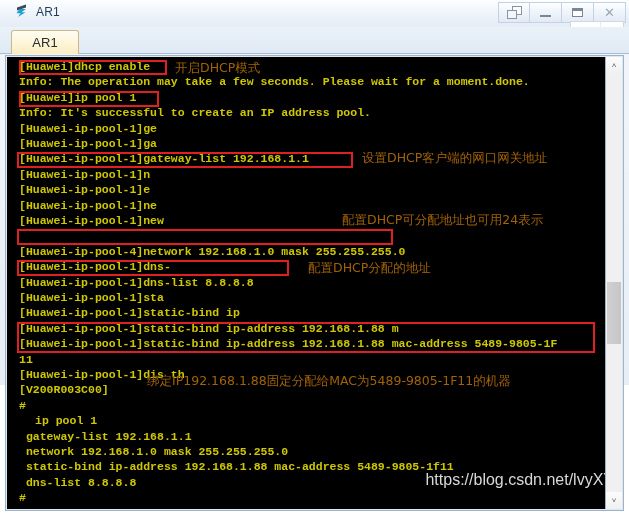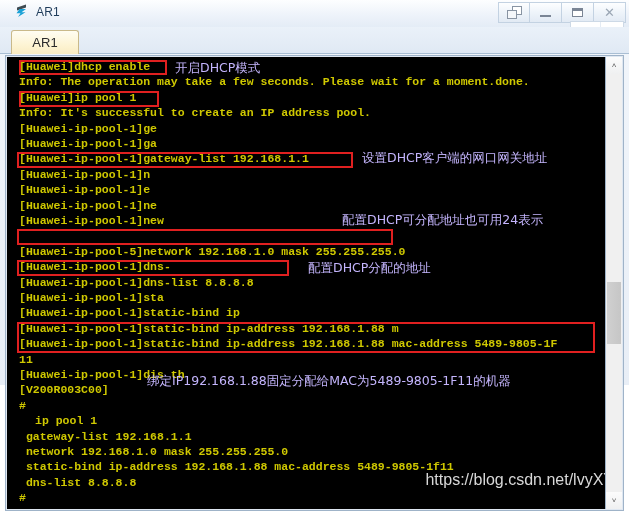--- a/index.html
+++ b/index.html
@@ -205,21 +205,21 @@
   
   .redbox {
     position: absolute;
     border: 2px solid #e02020;
     box-sizing: border-box;
     pointer-events: none;
   }
   
   .annot {
     position: absolute;
-    color: #c4b5fd;
+    color: #a16207;
     font-family: "DejaVu Sans", "Liberation Sans", sans-serif;
     font-size: 12.5px;
     white-space: nowrap;
   }
 
   
   .watermark {
     position: absolute;
     right: 8px; bottom: 20px;
     font-family: "Liberation Sans", sans-serif;
@@ -310,21 +310,21 @@
           <div class="line" style="top: 18.4px;">Info: The operation may take a few seconds. Please wait for a moment.done.</div>
           <div class="line" style="top: 33.8px;">[Huawei]ip pool 1</div>
           <div class="line" style="top: 49.2px;">Info: It's successful to create an IP address pool.</div>
           <div class="line" style="top: 64.6px;">[Huawei-ip-pool-1]ge</div>
           <div class="line" style="top: 80px;">[Huawei-ip-pool-1]ga</div>
           <div class="line" style="top: 95.4px;">[Huawei-ip-pool-1]gateway-list 192.168.1.1</div>
           <div class="line" style="top: 110.8px;">[Huawei-ip-pool-1]n</div>
           <div class="line" style="top: 126.2px;">[Huawei-ip-pool-1]e</div>
           <div class="line" style="top: 141.6px;">[Huawei-ip-pool-1]ne</div>
           <div class="line" style="top: 157px;">[Huawei-ip-pool-1]new</div>
-          <div class="line" style="top: 187.8px;">[Huawei-ip-pool-5]network 192.168.1.0 mask 255.255.255.0</div>
+          <div class="line" style="top: 187.8px;">[Huawei-ip-pool-4]network 192.168.1.0 mask 255.255.255.0</div>
           <div class="line" style="top: 203.2px;">[Huawei-ip-pool-1]dns-</div>
           <div class="line" style="top: 218.6px;">[Huawei-ip-pool-1]dns-list 8.8.8.8</div>
           <div class="line" style="top: 234px;">[Huawei-ip-pool-1]sta</div>
           <div class="line" style="top: 249.4px;">[Huawei-ip-pool-1]static-bind ip</div>
           <div class="line" style="top: 264.8px;">[Huawei-ip-pool-1]static-bind ip-address 192.168.1.88 m</div>
           <div class="line" style="top: 280.2px;">[Huawei-ip-pool-1]static-bind ip-address 192.168.1.88 mac-address 5489-9805-1F</div>
           <div class="line" style="top: 295.6px; text-align: right;">11</div>
           <div class="line" style="top: 311px;">[Huawei-ip-pool-1]dis th</div>
           <div class="line" style="top: 326.4px;">[V200R003C00]</div>
           <div class="line" style="top: 341.8px;">#</div>

